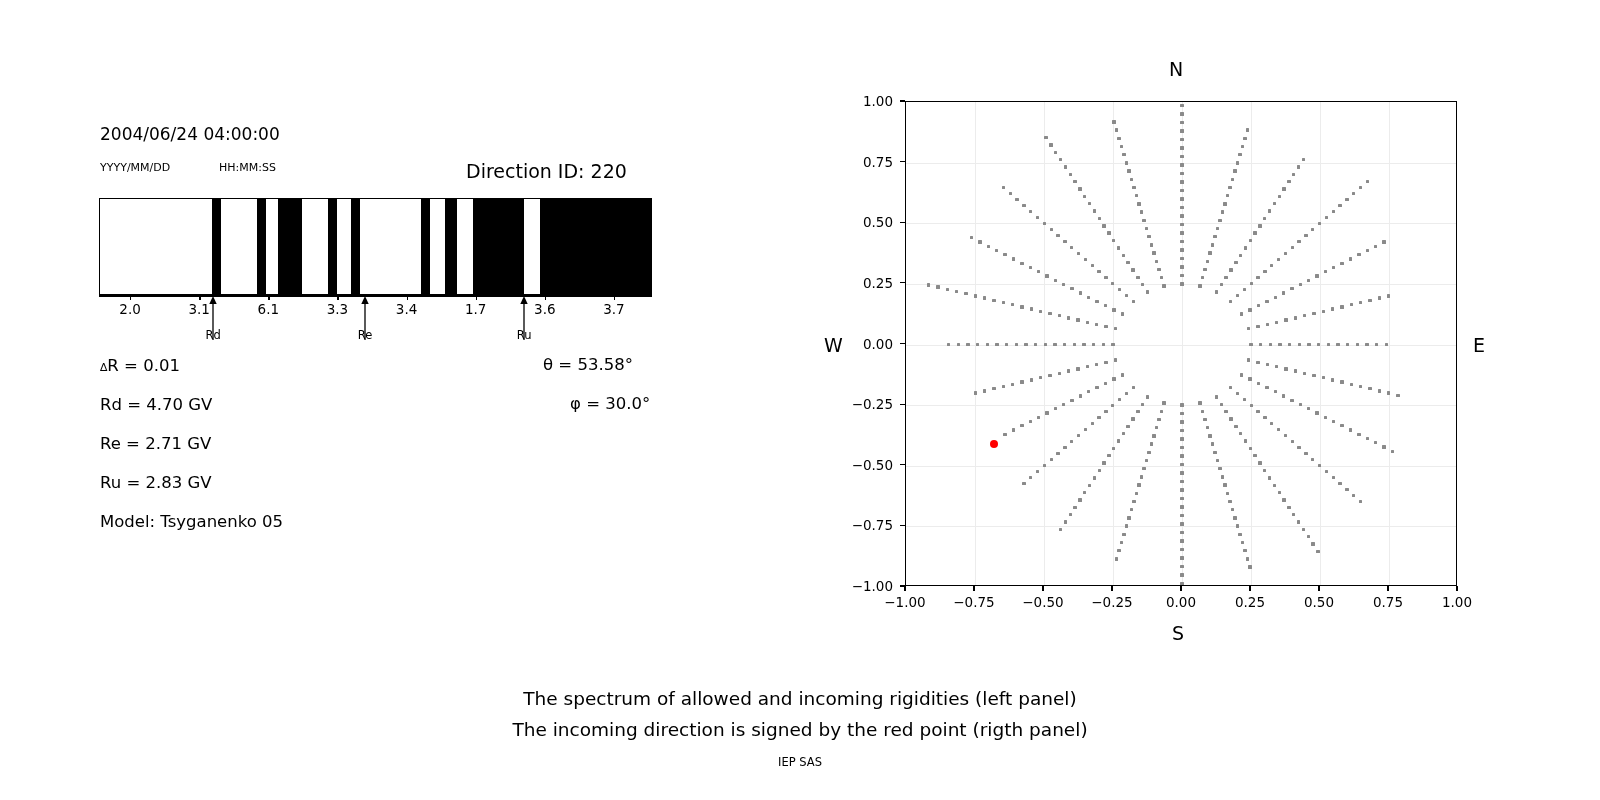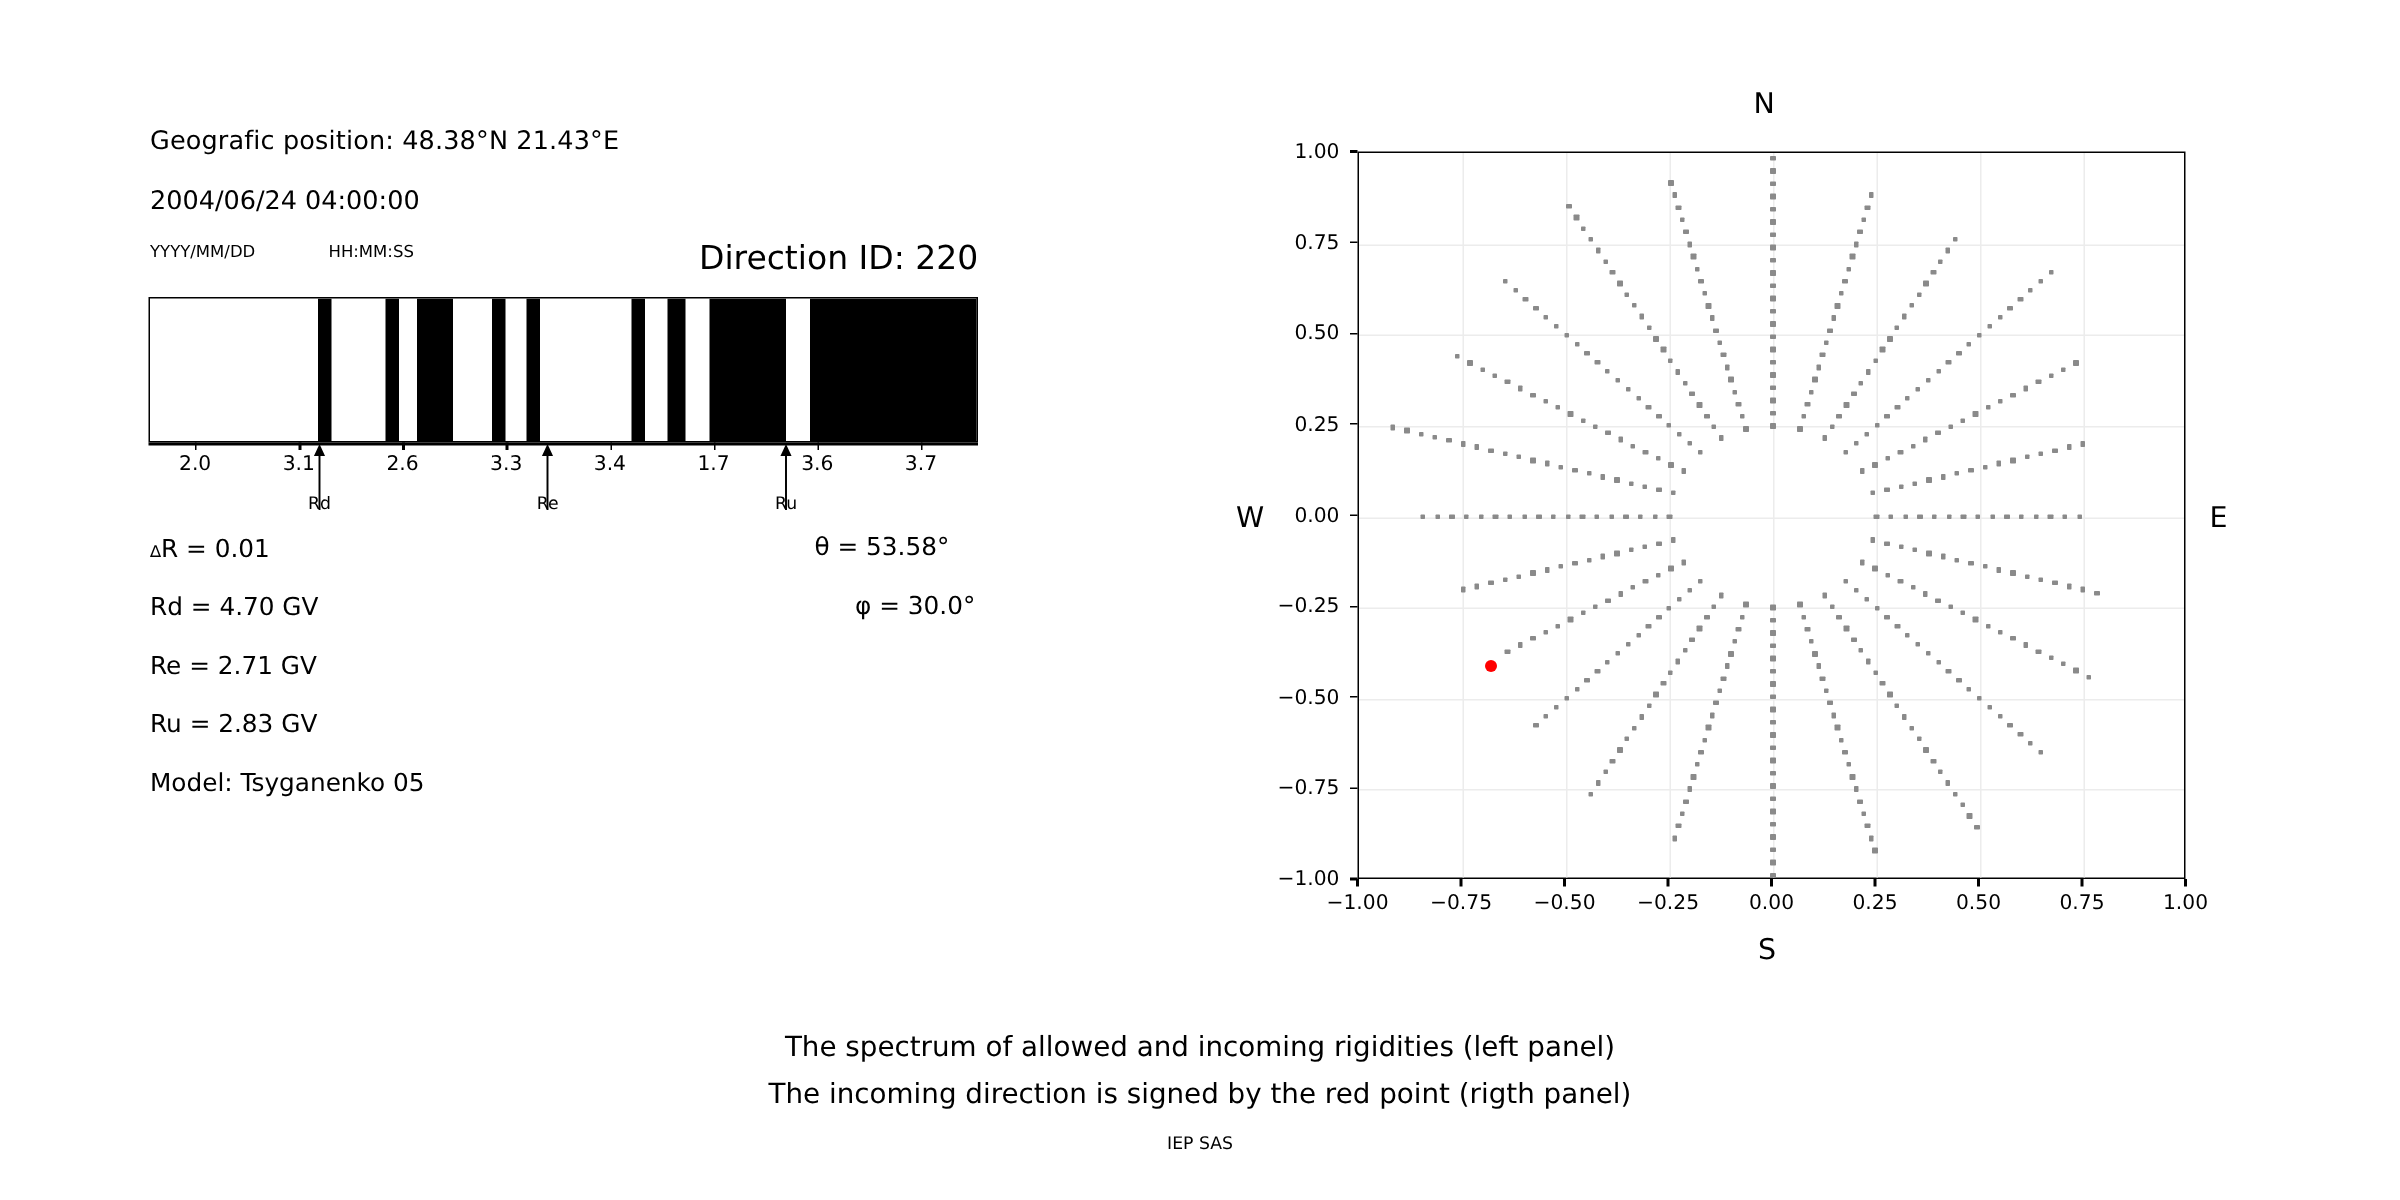--- a/index.html
+++ b/index.html
@@ -10,21 +10,21 @@
   }
   .abs{position:absolute;}
 
   
   #left-panel{left:0;top:0;width:800px;height:800px;}
 
   .hdr-geo{left:100px;top:84px;font-size:17px;letter-spacing:.1px;white-space:nowrap;}
   .hdr-date{left:100px;top:124px;font-size:17px;white-space:nowrap;}
   .hdr-fmt1{left:100px;top:161px;font-size:11px;white-space:nowrap;}
   .hdr-fmt2{left:219px;top:161px;font-size:11px;white-space:nowrap;}
-  .hdr-dirid{left:466px;top:160px;font-size:22px;white-space:nowrap;}
+  .hdr-dirid{left:466px;top:160px;font-size:19px;white-space:nowrap;}
 
   
   #spectrum-bar{
     left:99px;top:198px;width:553px;height:97px;
     border:1.3px solid #000;box-sizing:border-box;background:#fff;
     overflow:hidden;
   }
   .band{position:absolute;top:0;height:100%;background:#000;}
 
   
@@ -60,21 +60,20 @@
 
   
   .caption-line{position:absolute;width:100%;text-align:center;font-size:18.5px;white-space:nowrap;}
   #footer-text{position:absolute;width:100%;text-align:center;font-size:11.5px;top:755px;}
 </style>
 </head>
 <body>
 
 <div class="abs" id="left-panel">
 
-  <div class="abs hdr-geo">Geografic position: 48.38°N 21.43°E</div>
   <div class="abs hdr-date">2004/06/24 04:00:00</div>
   <div class="abs hdr-fmt1">YYYY/MM/DD</div>
   <div class="abs hdr-fmt2">HH:MM:SS</div>
   <div class="abs hdr-dirid">Direction ID: 220</div>
 
   <div id="spectrum-bar" class="abs">
       <div class="band" style="left: 111.982px; width: 8.98625px; background: rgb(0, 0, 0);"></div>
       <div class="band" style="left: 156.914px; width: 8.98625px; background: rgb(0, 0, 0);"></div>
       <div class="band" style="left: 177.651px; width: 24.1937px; background: rgb(0, 0, 0);"></div>
       <div class="band" style="left: 228.113px; width: 8.98625px; background: rgb(0, 0, 0);"></div>
@@ -84,21 +83,21 @@
       <div class="band" style="left: 373.275px; width: 51.1525px; background: rgb(0, 0, 0);"></div>
       <div class="band" style="left: 439.635px; width: 113.365px; background: rgb(0, 0, 0);"></div>
     </div>
   <div id="spectrum-axis" class="abs"></div>
   <div id="spectrum-ticks">
       <div class="tickmark" style="left: 130.106px;"></div>
       <div class="ticklabel" style="left: 130.106px;">2.0</div>
       <div class="tickmark" style="left: 199.231px;"></div>
       <div class="ticklabel" style="left: 199.231px;">3.1</div>
       <div class="tickmark" style="left: 268.356px;"></div>
-      <div class="ticklabel" style="left: 268.356px;">2.6</div>
+      <div class="ticklabel" style="left: 268.356px;">6.1</div>
       <div class="tickmark" style="left: 337.481px;"></div>
       <div class="ticklabel" style="left: 337.481px;">3.3</div>
       <div class="tickmark" style="left: 406.606px;"></div>
       <div class="ticklabel" style="left: 406.606px;">3.4</div>
       <div class="tickmark" style="left: 475.731px;"></div>
       <div class="ticklabel" style="left: 475.731px;">1.7</div>
       <div class="tickmark" style="left: 544.856px;"></div>
       <div class="ticklabel" style="left: 544.856px;">3.6</div>
       <div class="tickmark" style="left: 613.981px;"></div>
       <div class="ticklabel" style="left: 613.981px;">3.7</div>

